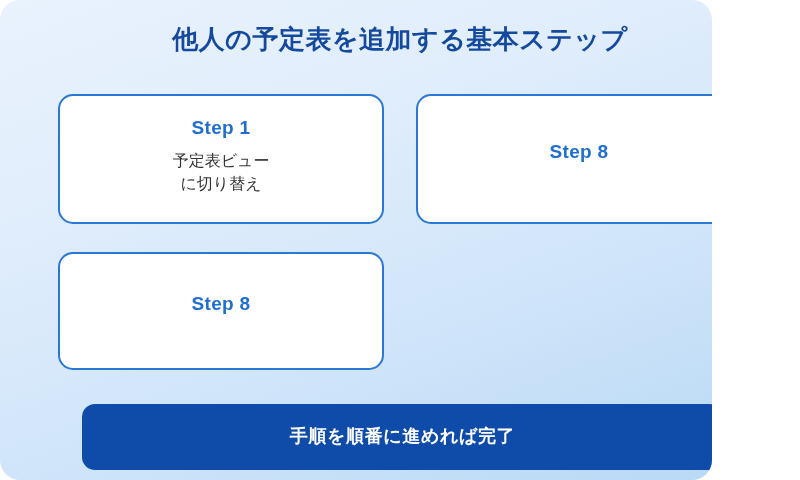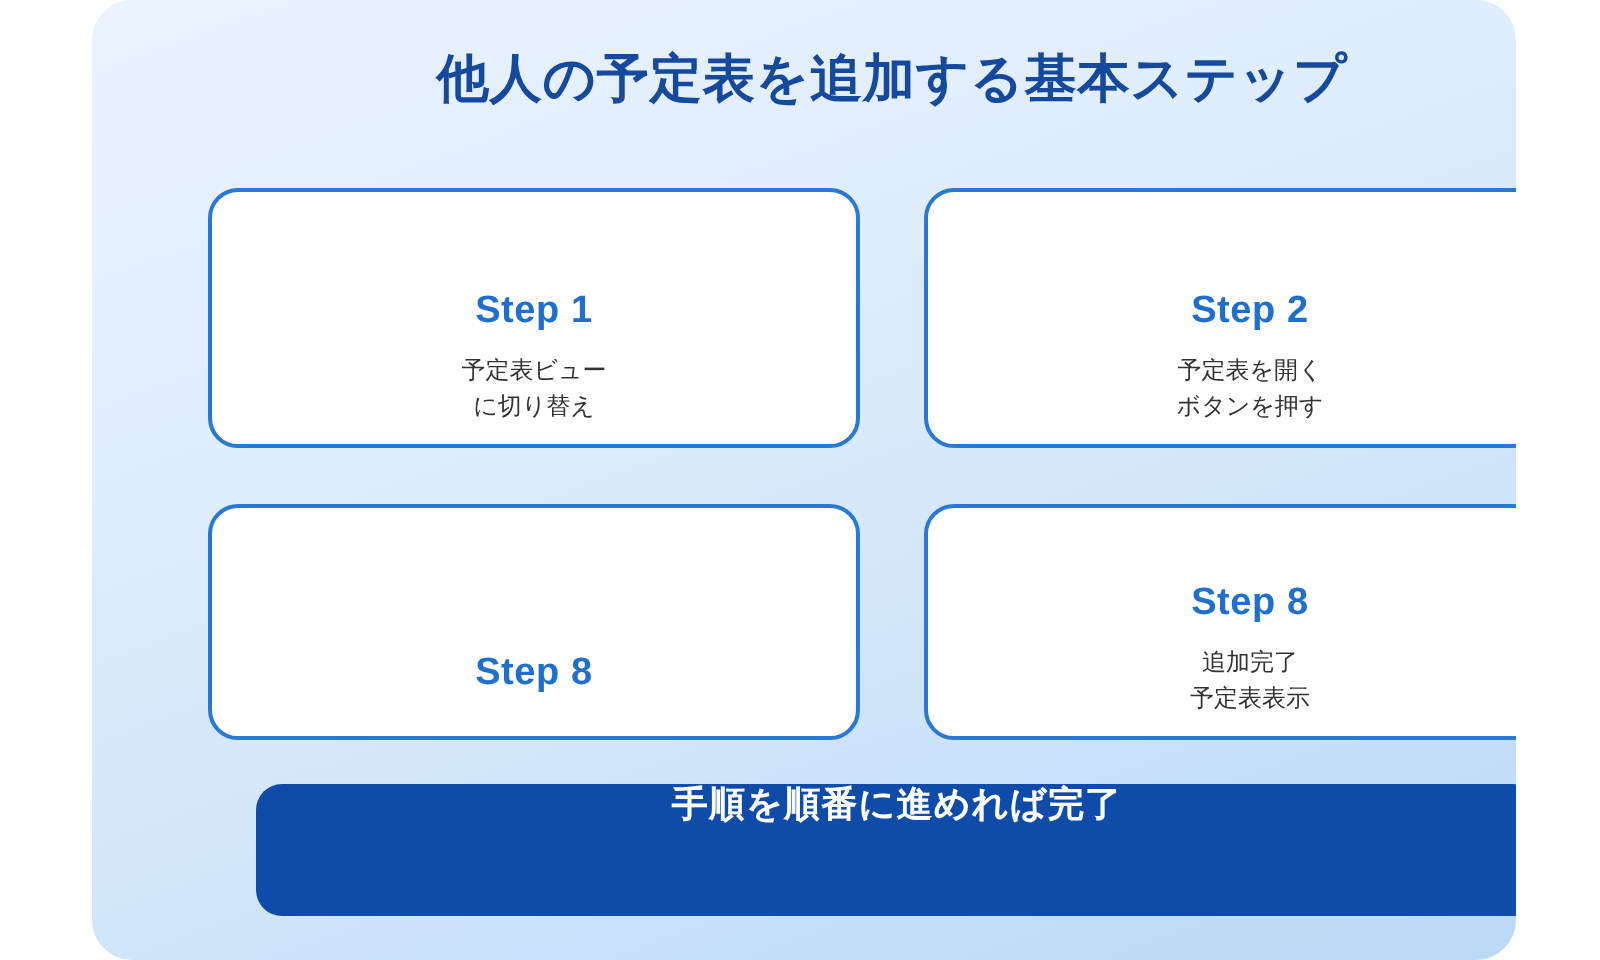--- a/index.html
+++ b/index.html
@@ -16,21 +16,20 @@
   }
 
   #infographic {
     position: relative;
     width: 712px;
     height: 480px;
     box-sizing: border-box;
     border-radius: 20px;
     background: linear-gradient(160deg, #e9f2fd 0%, #e2eefc 28%, #d2e6fa 62%, #b9d9f5 100%);
     overflow: hidden;
-    margin-left: 46px;
   }
 
   
   .title {
     position: absolute;
     top: 24px;
     left: 0;
     width: 800px;
     text-align: center;
     font-size: 26px;
@@ -55,52 +54,53 @@
   }
 
   .card {
     box-sizing: border-box;
     background: #ffffff;
     border: 2.5px solid #2878d6;
     border-radius: 15px;
     display: flex;
     flex-direction: column;
     align-items: center;
-    justify-content: flex-end;
+    justify-content: center;
     padding: 6px 10px 10px;
   }
 
   .card-step {
     font-size: 19px;
     font-weight: bold;
     color: #1f6fd0;
     line-height: 1.1;
     margin-bottom: 10px;
     letter-spacing: 0.3px;
   }
 
   .card-body {
-    font-size: 12px;
+    font-size: 16px;
     color: #333333;
     line-height: 1.45;
     text-align: center;
     white-space: pre-line;
   }
 
   
   .banner {
     position: absolute;
     left: 82px;
-    top: 392px;
+    top: 404px;
     width: 641px;
     height: 66px;
     box-sizing: border-box;
     background: #0f4caa;
     border-radius: 13px;
     display: flex;
+    align-items: center;
     justify-content: center;
   }
 
   .banner-label {
     font-size: 18px;
     font-weight: bold;
     color: #ffffff;
     letter-spacing: 0.6px;
     line-height: 1.2;
     white-space: nowrap;
@@ -114,34 +114,27 @@
   <div class="title">他人の予定表を追加する基本ステップ</div>
 
   <div class="card-grid">
 
     <div class="card">
       <div class="card-step">Step 1</div>
       <div class="card-body">予定表ビュー
 に切り替え</div>
     </div>
 
-    <div class="card">
-      <div class="card-step">Step 2</div>
-      <div class="card-body">予定表を開く
-ボタンを押す</div>
-    </div>
 
     <div class="card">
       <div class="card-step">Step 8</div>
     </div>
 
     <div class="card">
       <div class="card-step">Step 8</div>
-      <div class="card-body">追加完了
-予定表表示</div>
     </div>
 
   </div>
 
   <div class="banner">
     <div class="banner-label">手順を順番に進めれば完了</div>
   </div>
 
 </div>
 

